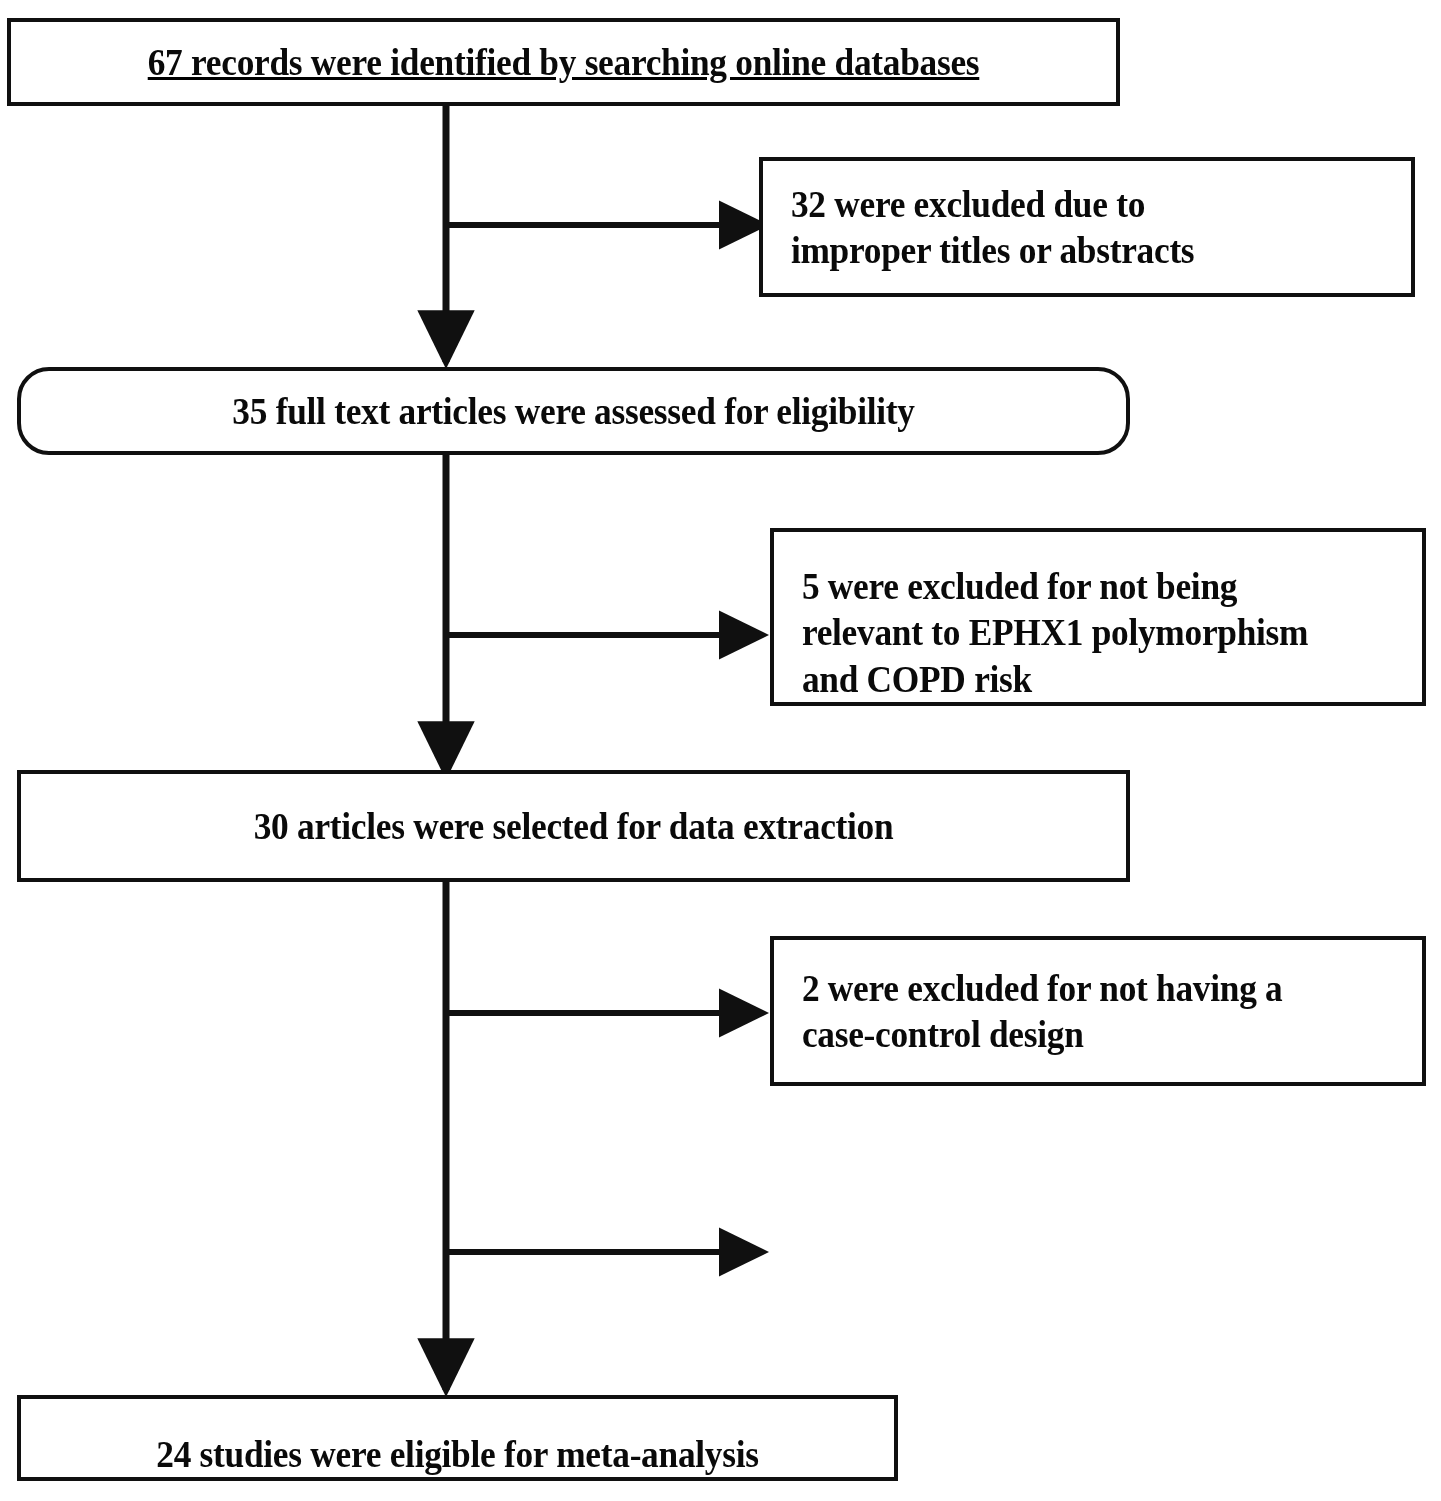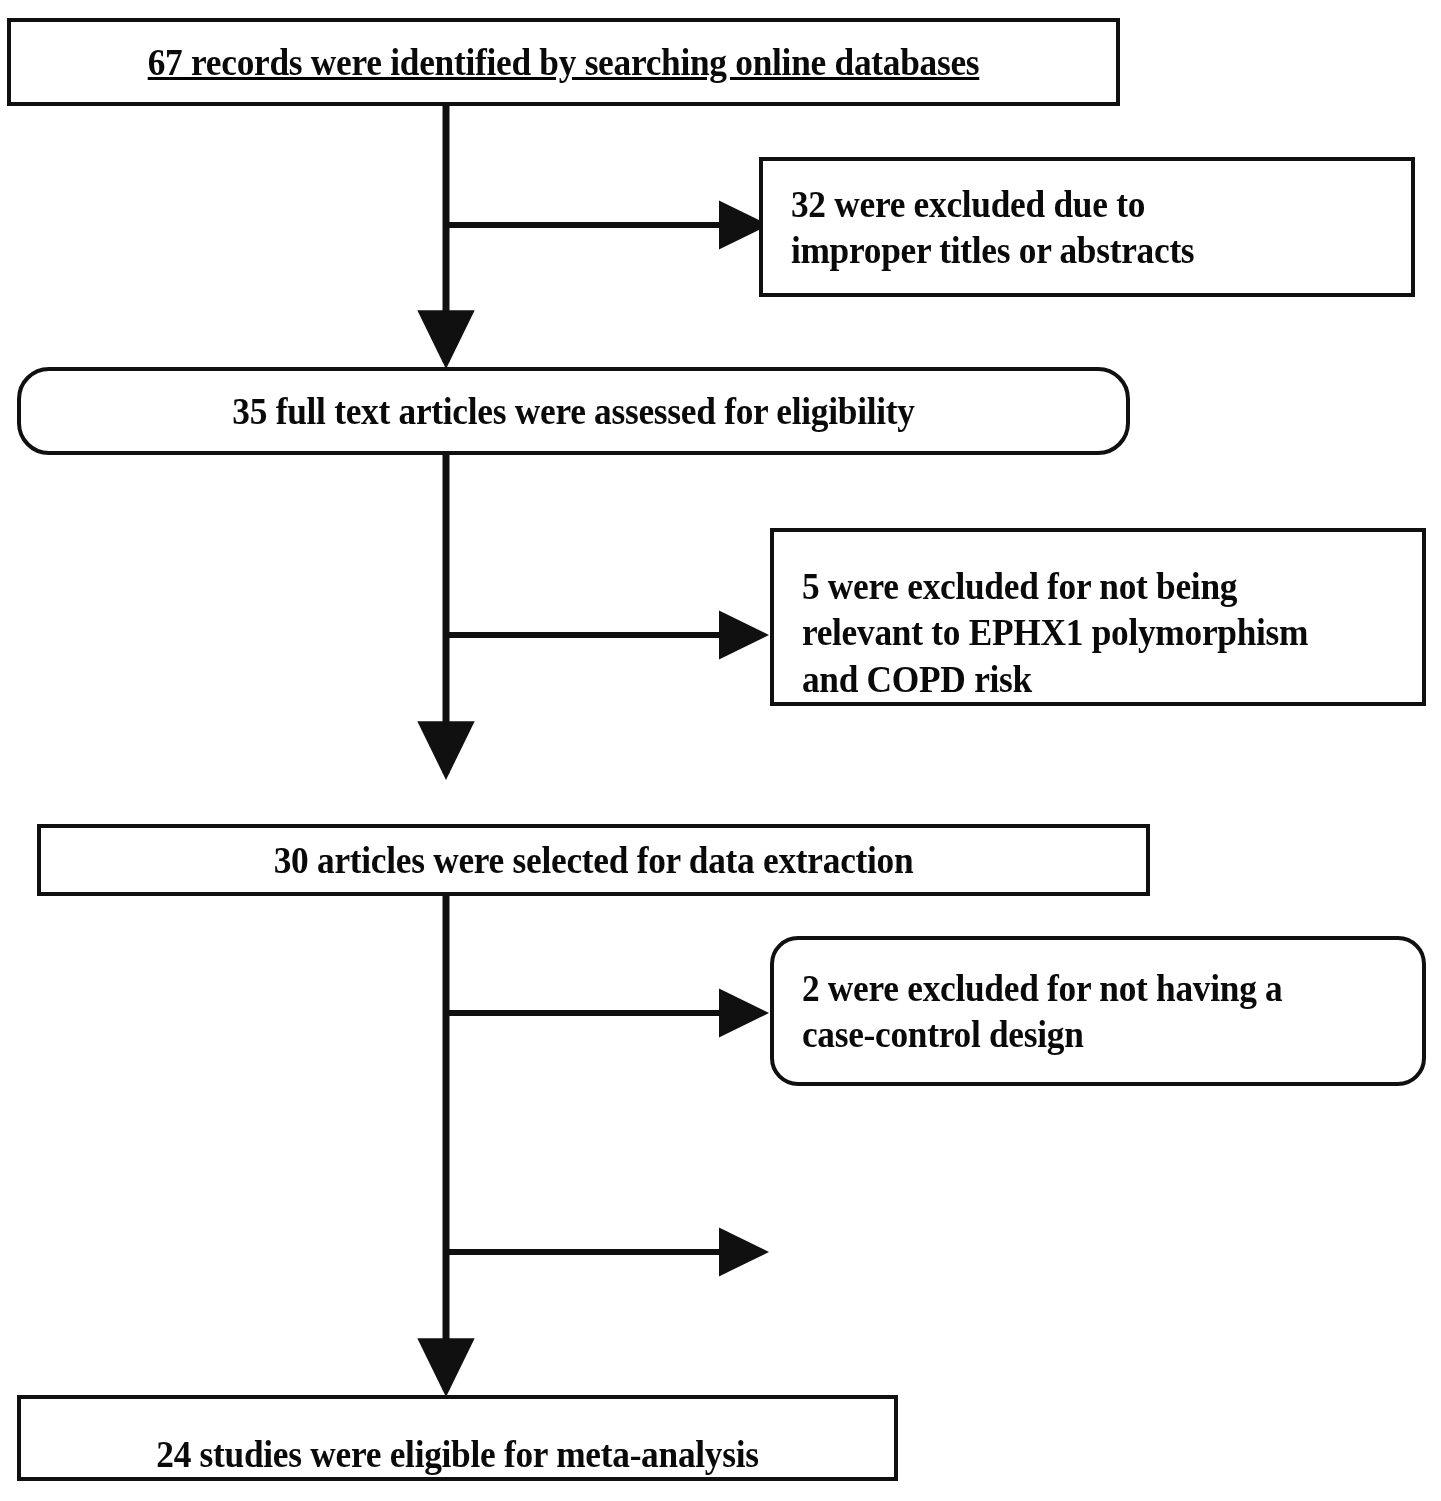--- a/index.html
+++ b/index.html
@@ -98,25 +98,25 @@
   <div class="node main" style="left:17px; top:367px; width:1113px; height:88px;border-radius:32px;">
     <span class="node-label">35 full text articles were assessed for eligibility</span>
   </div>
 
   <div class="node side" style="left:770px; top:528px; width:656px; height:178px;align-items:flex-end;">
     <span class="node-label">5 were excluded for not being
 relevant to EPHX1 polymorphism
 and COPD risk</span>
   </div>
 
-  <div class="node main" style="left:17px; top:824px; width:1113px; height:72px;margin-left:20px;">
+  <div class="node main" style="left:17px; top:770px; width:1113px; height:112px;">
     <span class="node-label">30 articles were selected for data extraction</span>
   </div>
 
-  <div class="node side" style="left:770px; top:936px; width:656px; height:150px;border-radius:28px;">
+  <div class="node side" style="left:770px; top:936px; width:656px; height:150px;">
     <span class="node-label">2 were excluded for not having a
 case-control design</span>
   </div>
 
 
   <div class="node main" style="left:17px; top:1395px; width:881px; height:86px;align-items:flex-end;">
     <span class="node-label">24 studies were eligible for meta-analysis</span>
   </div>
 
 </div>

